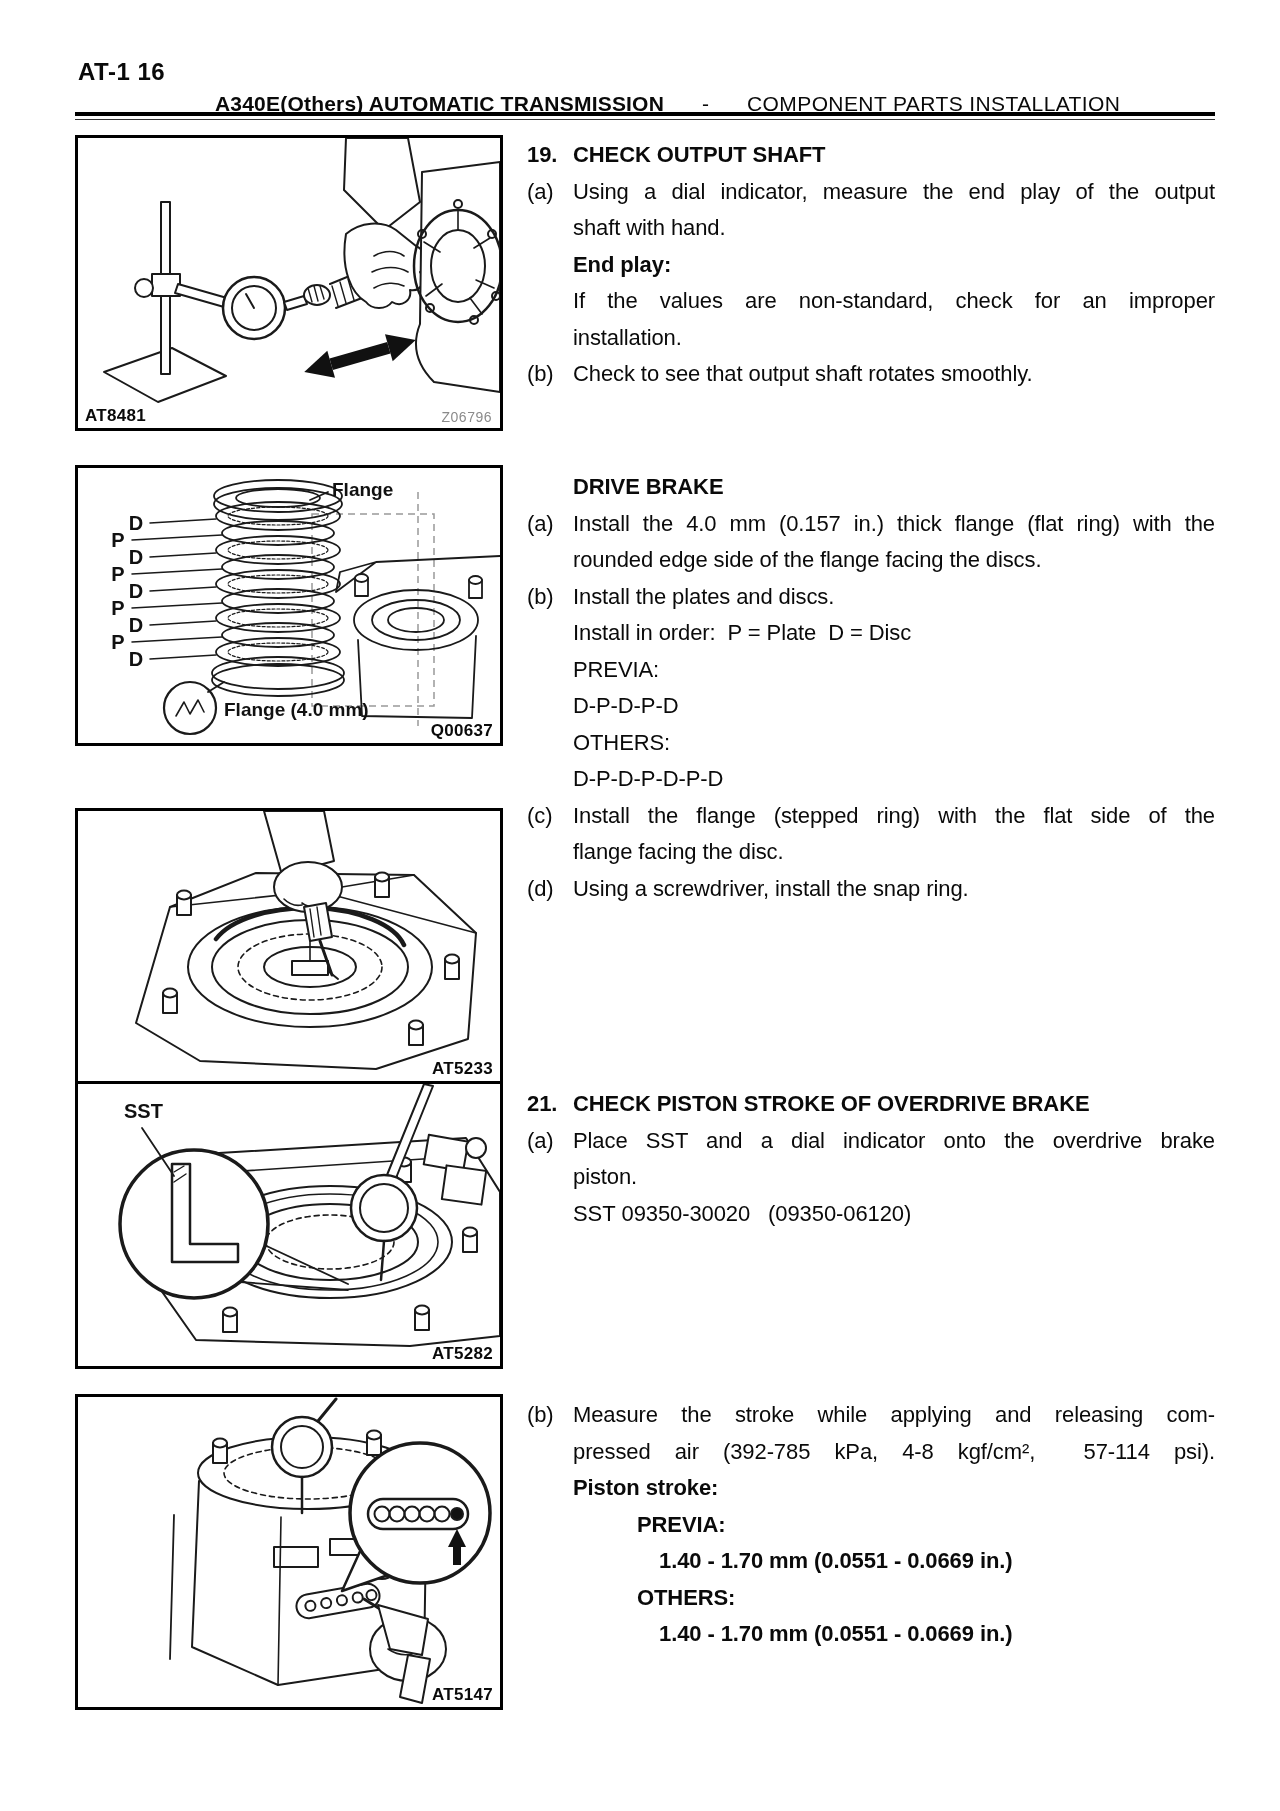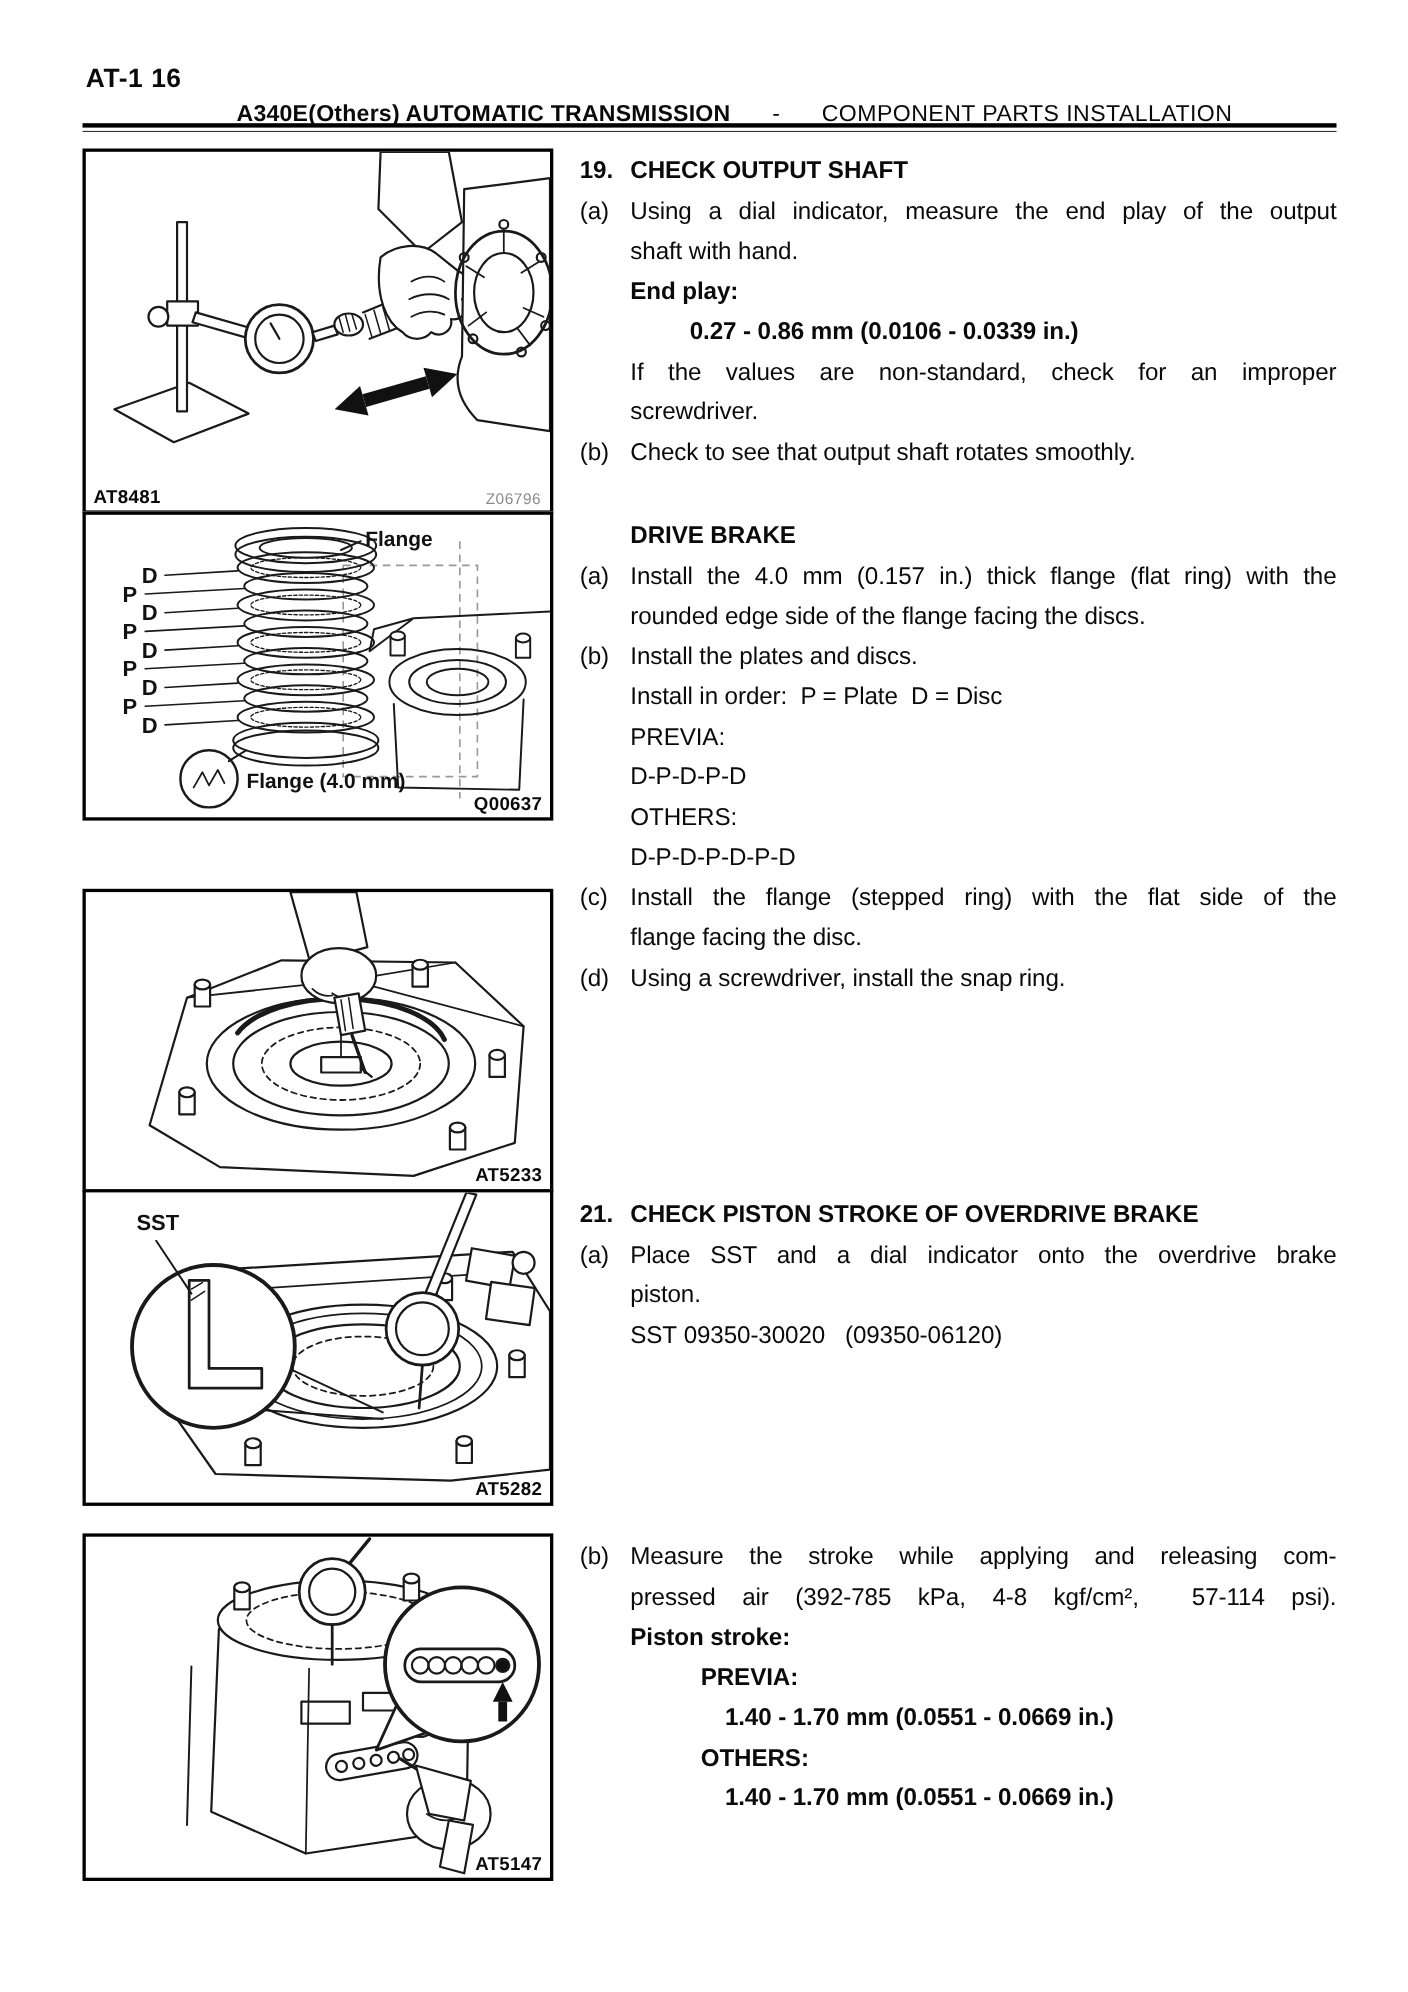--- a/index.html
+++ b/index.html
@@ -40,21 +40,21 @@
 
 <div class="page">
 
   <div class="pagenum">AT-1 16</div>
   <div class="runhead">
     <span class="rh-b">A340E(Others) AUTOMATIC TRANSMISSION</span><span class="rh-s">-</span><span class="rh-r">COMPONENT PARTS INSTALLATION</span>
   </div>
   <div class="rule-a"></div>
   <div class="rule-b"></div>
 
-  <div class="fig" style="top:135px;height:332px;">
+  <div class="fig" style="top:135px;height:296px;">
     <svg width="422" height="290" viewBox="0 0 422 290">
       <g stroke="#1a1a1a" stroke-width="2" fill="none" stroke-linejoin="round" stroke-linecap="round">
         <path d="M26,234 L94,210 L148,238 L80,264 Z" fill="#fff"></path>
         <rect x="83" y="64" width="9" height="172" fill="#fff"></rect>
         <rect x="74" y="136" width="28" height="22" fill="#fff"></rect>
         <circle cx="66" cy="150" r="9" fill="#fff"></circle>
         <path d="M100,146 L156,162 L153,171 L97,155 Z" fill="#fff"></path>
         <circle cx="176" cy="170" r="31" fill="#fff" stroke-width="2.5"></circle>
         <circle cx="176" cy="170" r="22"></circle>
         <path d="M176,170 L168,156"></path>
@@ -274,28 +274,25 @@
     <div class="tl just">
         <span class="m">(a)</span>
         <span class="t">Using a dial indicator, measure the end play of the output</span>
       </div>
     <div class="tl">
         <span class="t">shaft with hand.</span>
       </div>
     <div class="tl b">
         <span class="t">End play:</span>
       </div>
-    <div class="tl b i1">
-        <span class="t">0.27 - 0.86 mm (0.0106 - 0.0339 in.)</span>
-      </div>
     <div class="tl just">
         <span class="t">If the values are non-standard, check for an improper</span>
       </div>
     <div class="tl">
-        <span class="t">screwdriver.</span>
+        <span class="t">installation.</span>
       </div>
     <div class="tl">
         <span class="m">(b)</span>
         <span class="t">Check to see that output shaft rotates smoothly.</span>
       </div>
   </div>
 
   <div class="sec" style="top:469px;">
     <div class="tl b">
         <span class="t">DRIVE BRAKE</span>

